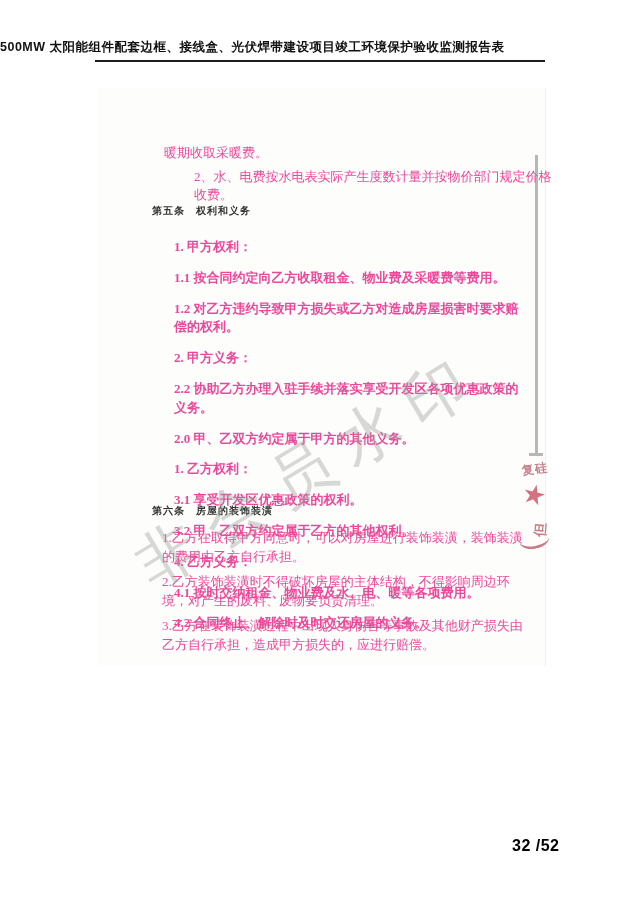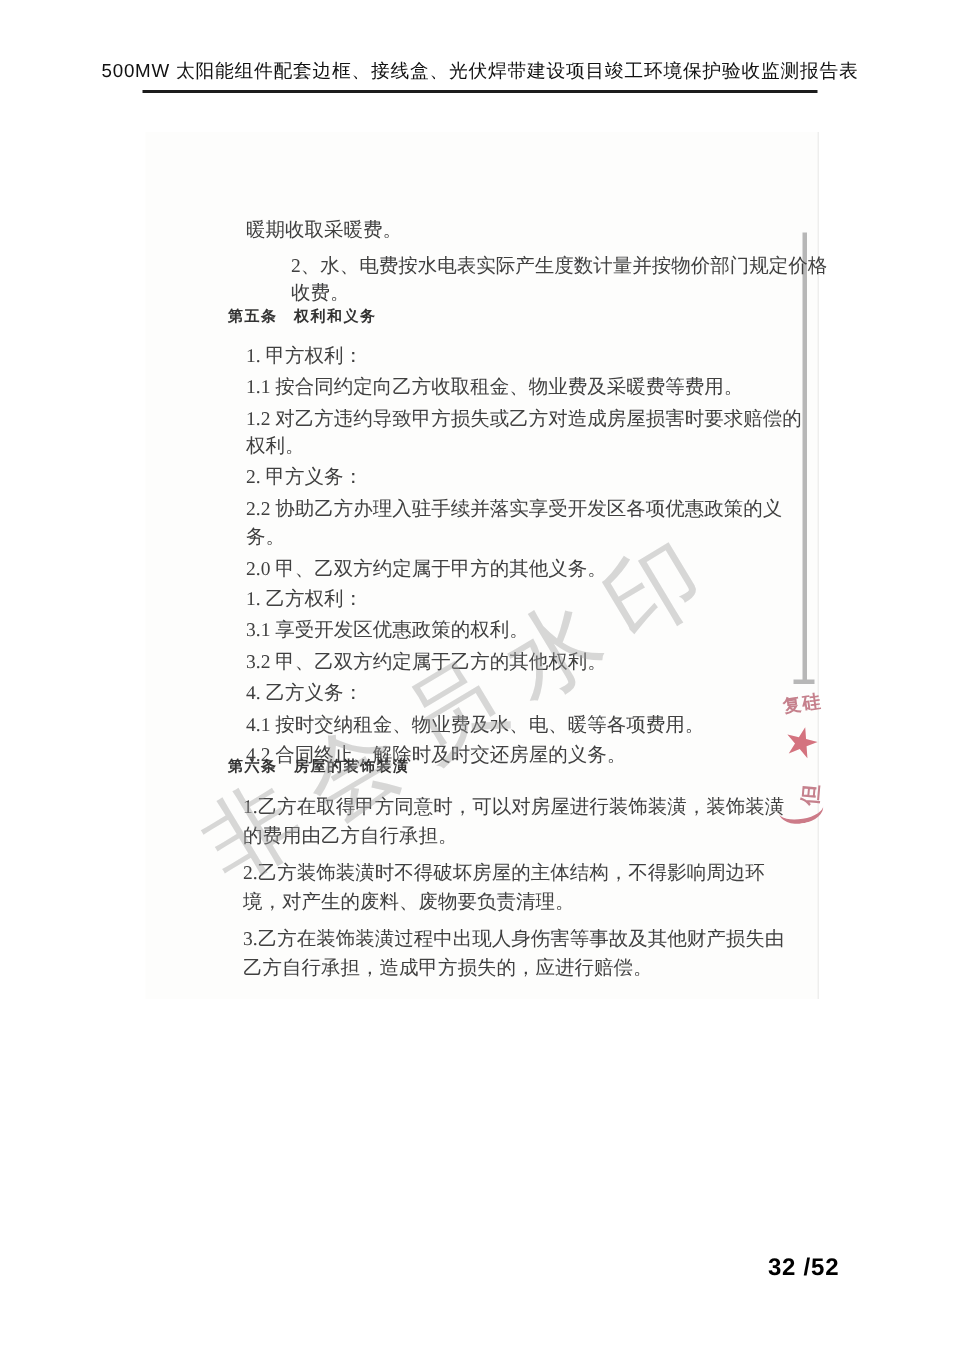--- a/index.html
+++ b/index.html
@@ -2,40 +2,40 @@
 <html><head>
 <meta charset="utf-8">
 <style>
   html,body{margin:0;padding:0;}
   body{
     width:640px;height:905px;position:relative;overflow:hidden;
     background:#ffffff;
     font-family:"Liberation Serif","DejaVu Serif",serif;
   }
   .hdr-title{
-    position:absolute;top:39px;left:0;width:640px;text-align:center;
-    font-size:12.5px;font-weight:normal;color:#111;letter-spacing:0.5px;
+    position:absolute;top:39px;left:0;width:640px;text-align:left;
+    font-size:12.5px;font-weight:bold;color:#111;letter-spacing:0.5px;
     font-family:"Liberation Sans","DejaVu Sans",sans-serif;
   }
   .hdr-rule{position:absolute;top:60px;left:95px;width:450px;height:2px;background:#1c1c1c;}
   .scan-page{
     position:absolute;left:97px;top:88px;width:448px;height:578px;
     background:#fdfdfc;border-right:1px solid rgba(0,0,0,0.06);
   }
-  .doc-text{color:#404040;font-size:13px;padding-left:12px;}
+  .doc-text{color:#ec4899;font-size:13px;padding-left:12px;}
   .intro-line1{position:absolute;left:152px;top:144px;width:380px;}
   .intro-line2{position:absolute;left:182px;top:168px;width:360px;}
   .sec-heading{
     position:absolute;left:152px;font-size:10px;font-weight:bold;color:#333;
     letter-spacing:1px;
   }
   .sec5-head{top:204px;}
   .sec6-head{top:504px;}
   .sec5-clauses{position:absolute;left:150px;top:226px;width:380px;}
-  .sec5-clauses p{margin:2px;line-height:18.8px;}
+  .sec5-clauses p{margin:12px;line-height:18.8px;font-weight:bold;}
   .sec6-clauses{position:absolute;left:150px;top:524px;width:368px;}
   .sec6-clauses p{margin:4px 0 6px 0;line-height:19px;}
   .watermark{
     position:absolute;left:109px;top:431px;width:384px;height:64px;
     font-size:62px;letter-spacing:16px;white-space:nowrap;
     color:rgba(163,163,163,0.42);
     transform:rotate(-31deg);transform-origin:center center;
     pointer-events:none;font-family:"Liberation Serif",serif;
   }
   .fold-line{position:absolute;left:535px;top:155px;width:3px;height:300px;background:#b7b7b7;}

